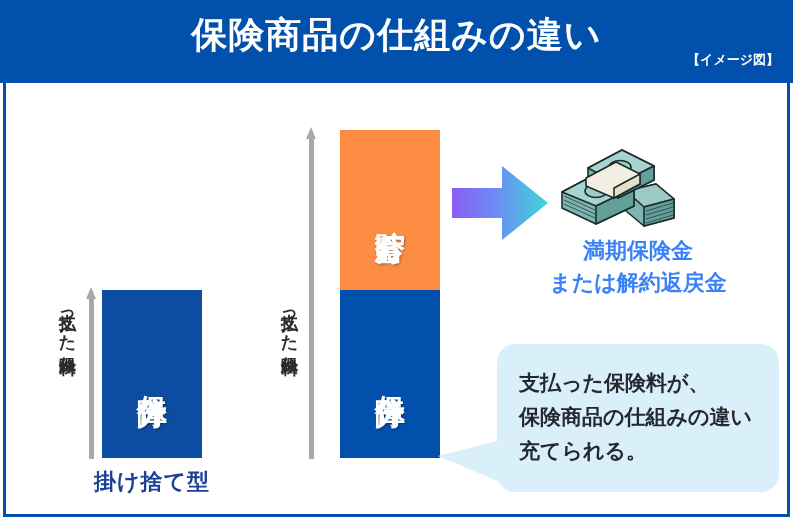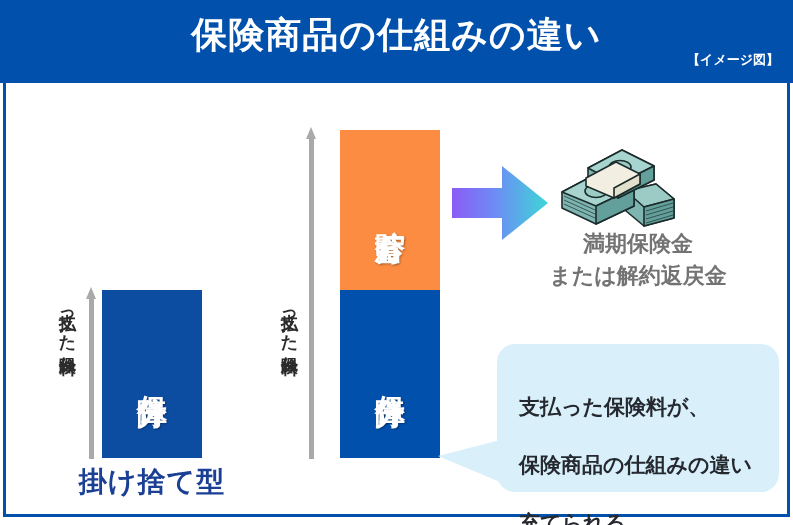--- a/index.html
+++ b/index.html
@@ -120,21 +120,21 @@
     white-space: nowrap;
   }
   .bar-blue   { background: #0c4da2; }
   .bar-blue2  { background: #0050ac; }
   .bar-orange { background: #fb8c42; }
 
   .chart-caption {
     position: absolute;
     text-align: center;
     color: #1a3f94;
-    font-size: 28px;
+    font-size: 22px;
     font-weight: bold;
     letter-spacing: 1px;
     line-height: 28px;
     white-space: nowrap;
   }
 
   
   #flow-arrow {
     position: absolute;
     left: 452px;
@@ -149,24 +149,24 @@
     left: 556px;
     top: 144px;
     width: 122px;
     height: 92px;
   }
 
   
   #payout-caption {
     position: absolute;
     left: 508px;
-    top: 228px;
+    top: 235px;
     width: 260px;
     text-align: center;
-    color: #737373;
+    color: #3b82f6;
     font-size: 22px;
     font-weight: bold;
     line-height: 32px;
   }
   #payout-caption div { white-space: nowrap; }
 
   
   #bubble {
     position: absolute;
     left: 497px;
@@ -189,21 +189,21 @@
   #bubble-text {
     position: absolute;
     left: 519px;
     top: 366px;
     width: 250px;
     color: #25282e;
     font-size: 21px;
     font-weight: bold;
     line-height: 34px;
   }
-  #bubble-text div { white-space: nowrap; margin-top: 24px; }
+  #bubble-text div { white-space: nowrap; }
 </style>
 </head>
 <body>
 
 <div id="page">
 
   <div id="header">
     <div id="header-title">保険商品の仕組みの違い</div>
     <div id="header-badge">【イメージ図】</div>
   </div>

